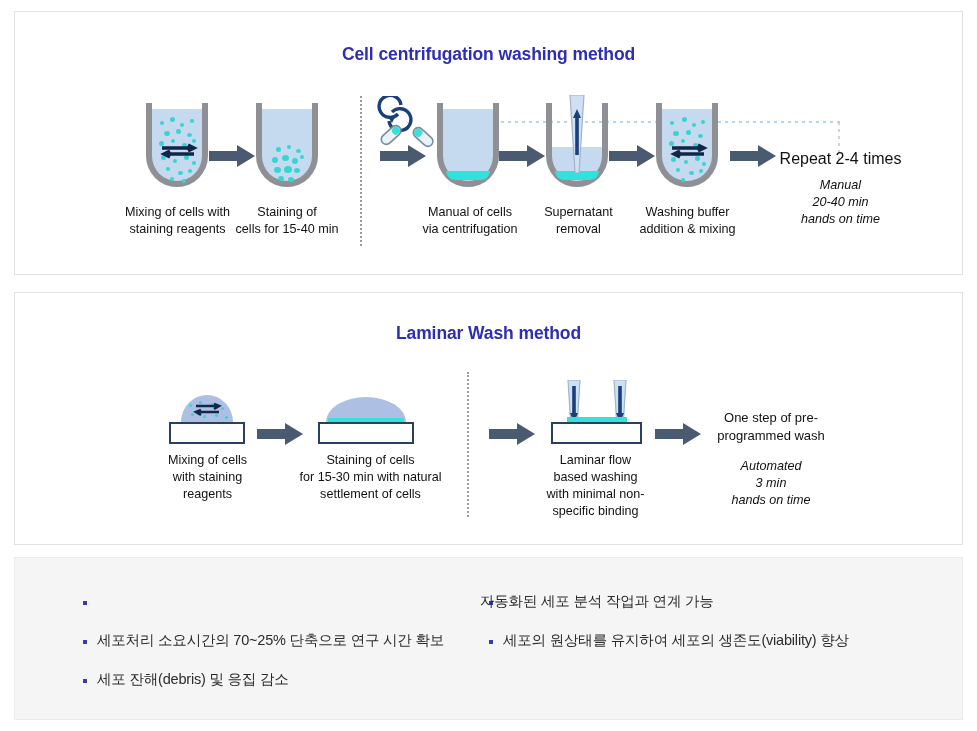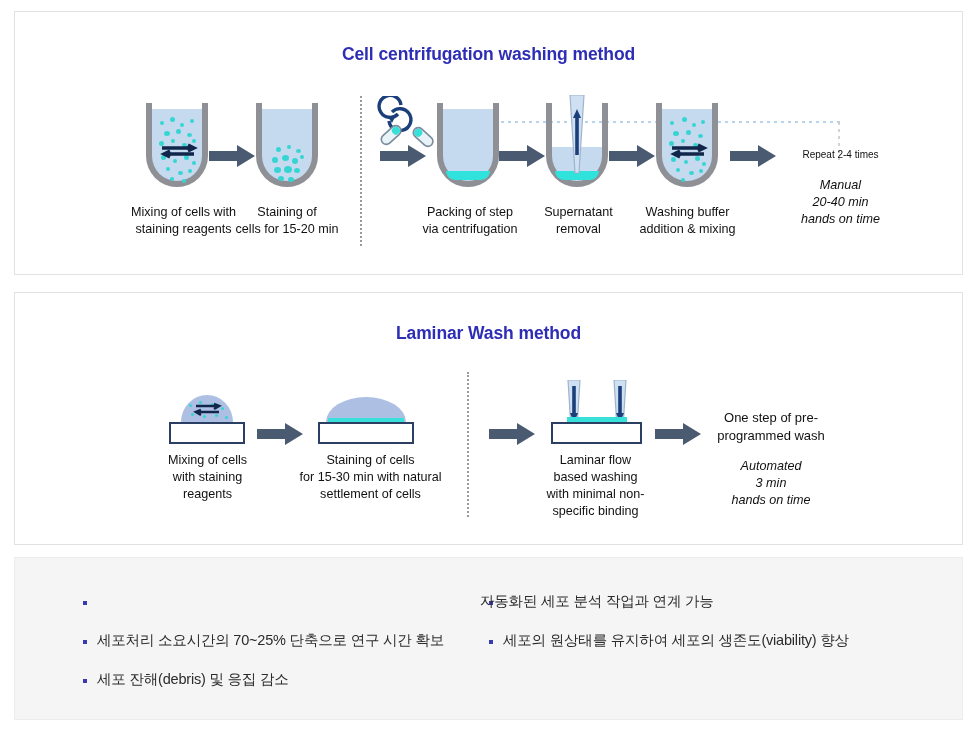--- a/index.html
+++ b/index.html
@@ -147,21 +147,21 @@
     <div class="dot" style="left:20px; top:64px; width:4px; height:4px;"></div>
     <div class="dot" style="left:32px; top:68px; width:5px; height:4px;"></div>
     <div class="dot" style="left:42px; top:66px; width:4px; height:4px;"></div>
     <div class="dot" style="left:24px; top:74px; width:4px; height:4px;"></div>
     <div class="dot" style="left:36px; top:76px; width:4px; height:4px;"></div>
     <svg class="mix-arrow" style="left:10px; top:40px; width:44px; height:16px;">
       <path d="M6,5 L36,5 M32,2 L38,5 L32,8" stroke="#10264a" stroke-width="3.4" fill="none"></path>
       <path d="M38,11 L10,11 M14,8 L8,11 L14,14" stroke="#10264a" stroke-width="3.4" fill="none"></path>
     </svg>
   </div>
-  <div class="caption" style="left:86px; top:204px; width:195px;">Mixing of cells with
+  <div class="caption" style="left:80px; top:204px; width:195px;">Mixing of cells with
 staining reagents</div>
 
   <svg class="arrow" style="left:207px; top:142px; width:52px; height:30px;">
     <polygon points="2,9 30,9 30,3 48,14 30,25 30,19 2,19" fill="#4a5a71"></polygon>
   </svg>
 
   <div class="tube" style="left:256px; top:103px; width:62px; height:84px;">
     <div class="liquid" style="top:6px; bottom:0;"></div>
     <div class="wall"></div>
     <div class="dot" style="left:20px; top:44px; width:5px; height:5px;"></div>
@@ -171,21 +171,21 @@
     <div class="dot" style="left:26px; top:52px; width:7px; height:6px;"></div>
     <div class="dot" style="left:36px; top:55px; width:6px; height:6px;"></div>
     <div class="dot" style="left:44px; top:52px; width:4px; height:4px;"></div>
     <div class="dot" style="left:18px; top:64px; width:7px; height:6px;"></div>
     <div class="dot" style="left:28px; top:63px; width:8px; height:7px;"></div>
     <div class="dot" style="left:38px; top:65px; width:6px; height:5px;"></div>
     <div class="dot" style="left:22px; top:73px; width:6px; height:5px;"></div>
     <div class="dot" style="left:32px; top:74px; width:6px; height:5px;"></div>
   </div>
   <div class="caption" style="left:192px; top:204px; width:190px;">Staining of
-cells for 15-20 min</div>
+cells for 15-40 min</div>
 
   <div class="vdivider" style="left:360px; top:96px; height:150px;"></div>
 
   <svg class="arrow" style="left:376px; top:96px; width:62px; height:54px;">
     <path d="M16,16 a11,11 0 1,1 -3,9" stroke="#1b3f7a" stroke-width="3.4" fill="none"></path>
     <polygon points="12,21 20,19 16,27" fill="#1b3f7a"></polygon>
     <path d="M38,14 a11,11 0 1,1 3,-9" stroke="#1b3f7a" stroke-width="3.4" fill="none" transform="translate(-16,4)"></path>
     <g transform="rotate(-42 14 40)">
       <rect x="4" y="35" width="23" height="10" rx="5" fill="#e8f3f7" stroke="#7a8b9c" stroke-width="1.6"></rect>
       <rect x="18" y="36" width="8" height="8" rx="4" fill="#37e0d8"></rect>
@@ -198,21 +198,21 @@
 
   <svg class="arrow" style="left:378px; top:142px; width:52px; height:30px;">
     <polygon points="2,9 30,9 30,3 48,14 30,25 30,19 2,19" fill="#4a5a71"></polygon>
   </svg>
 
   <div class="tube" style="left:437px; top:103px; width:62px; height:84px;">
     <div class="liquid" style="top:6px; bottom:0;"></div>
     <div class="wall"></div>
     <div class="pellet"></div>
   </div>
-  <div class="caption" style="left:390px; top:204px; width:160px;">Packing  of step
+  <div class="caption" style="left:390px; top:204px; width:160px;">Manual  of cells
 via centrifugation</div>
 
   <svg class="arrow" style="left:497px; top:142px; width:52px; height:30px;">
     <polygon points="2,9 30,9 30,3 48,14 30,25 30,19 2,19" fill="#4a5a71"></polygon>
   </svg>
 
   <div class="tube" style="left:546px; top:103px; width:62px; height:84px;">
     <div class="liquid" style="top:44px; bottom:0;"></div>
     <div class="wall"></div>
     <div class="pellet"></div>
@@ -255,21 +255,21 @@
       <path d="M38,11 L10,11 M14,8 L8,11 L14,14" stroke="#10264a" stroke-width="3.4" fill="none"></path>
     </svg>
   </div>
   <div class="caption" style="left:620px; top:204px; width:135px;">Washing buffer
 addition &amp; mixing</div>
 
   <svg class="arrow" style="left:728px; top:142px; width:52px; height:30px;">
     <polygon points="2,9 30,9 30,3 48,14 30,25 30,19 2,19" fill="#4a5a71"></polygon>
   </svg>
 
-  <div class="caption" style="left:768px; top:148px; width:145px; font-size:10px;">Repeat 2-4 times</div>
+  <div class="caption" style="left:768px; top:148px; width:145px; font-size:16px;">Repeat 2-4 times</div>
   <div class="caption italic" style="left:768px; top:177px; width:145px;">Manual
 20-40 min
 hands on time</div>
 
   <div class="panel" id="panel-laminar"></div>
 
   <div class="method-title" id="title-laminar">Laminar Wash method</div>
 
   <div class="slide" style="left:169px; top:398px; width:76px; height:46px;">
     <div class="droplet" style="left:12px; bottom:22px; width:52px; height:27px;">

